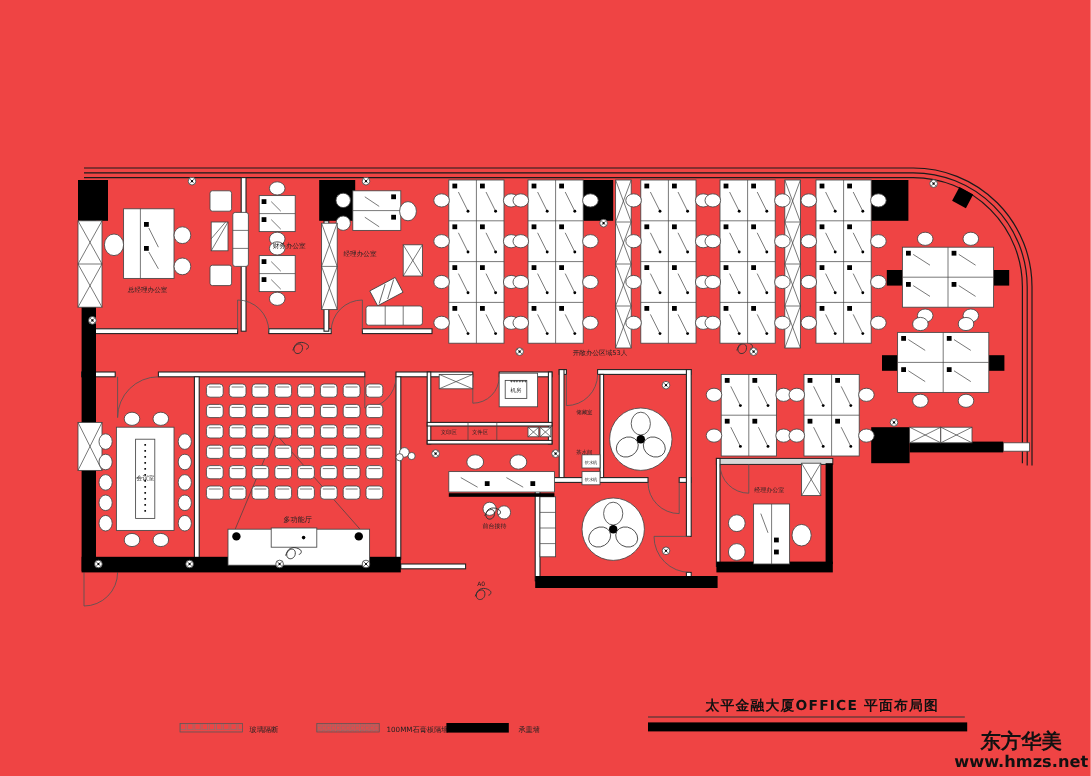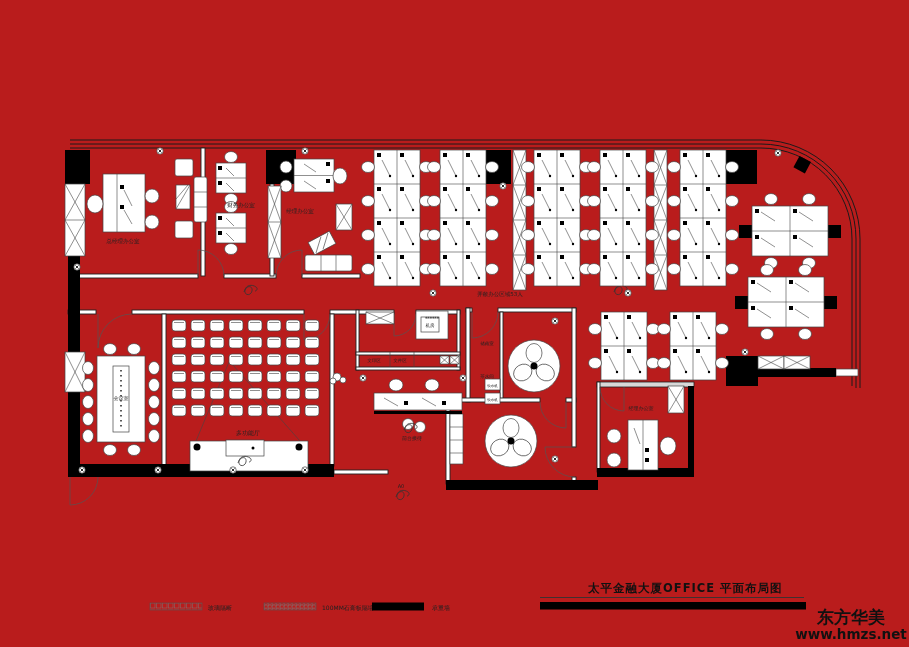--- a/index.html
+++ b/index.html
@@ -1,16 +1,16 @@
 <!DOCTYPE html>
 <html><head>
 <meta charset="utf-8">
 <style>
   html,body{margin:0;padding:0;background:#fff;}
-  #stage{position:relative;width:909px;height:647px;background:#b91c1c;overflow:hidden;
+  #stage{position:relative;width:909px;height:647px;background:#ef4444;overflow:hidden;
          font-family:"DejaVu Sans",sans-serif;}
   svg{position:absolute;left:0;top:0;}
   .w   {fill:none;stroke:#1a1a1a;stroke-width:1;}
   .wall{fill:#ffffff;stroke:#222;stroke-width:.9;}
   .gw  {fill:#d8d8d8;stroke:#222;stroke-width:.8;}
   .blk {fill:#000;stroke:none;}
   .f   {fill:#fff;stroke:#444;stroke-width:.7;}
   .ln  {fill:none;stroke:#444;stroke-width:.6;}
   .door{fill:none;stroke:#555;stroke-width:.7;}
   .scb {fill:none;stroke:#333;stroke-width:.8;}

